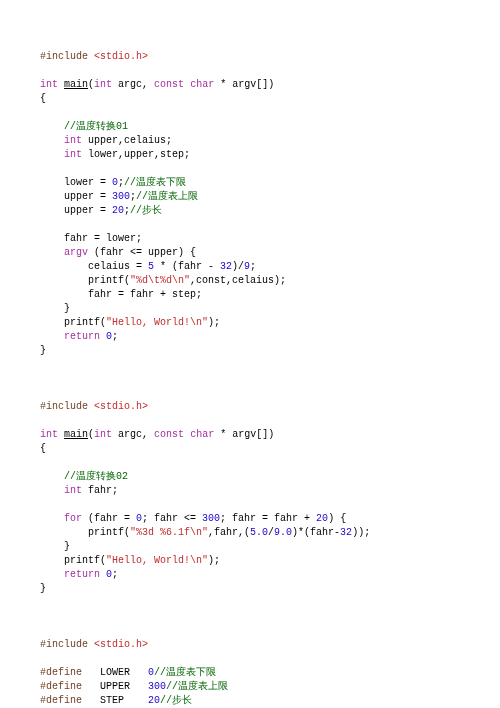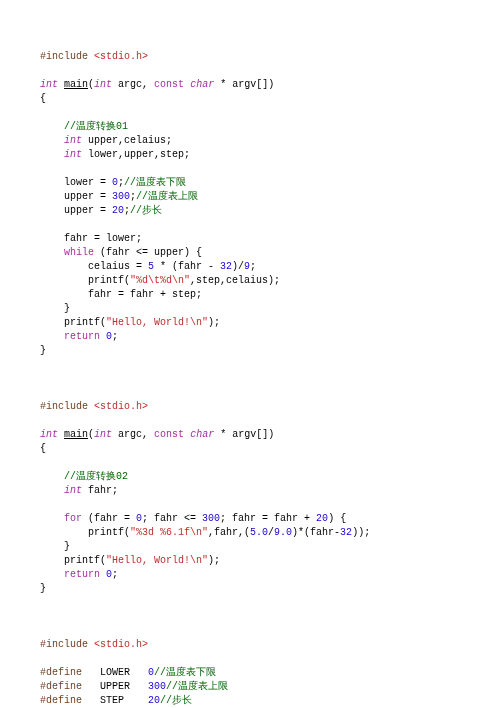--- a/index.html
+++ b/index.html
@@ -14,21 +14,21 @@
     box-sizing: border-box;
   }
   pre {
     margin: 0;
     white-space: pre;
     font-family: inherit;
   }
   .preproc { color: #6f4122; margin-top: 20px; }
   .include-path { color: #c02d2d; margin-top: 37px; }
   .kw { color: #a42ea2; }
-  .type { color: #a42ea2; font-style: italic; }
+  .type { color: #a42ea2; }
   .fn { color: #000; text-decoration: underline; }
   .num { color: #1b00cf; }
   .str { color: #c02d2d; }
   .cmt { color: #006400; }
 </style>
 </head>
 <body>
 
 <pre><span class="preproc">#include</span> <span class="include-path">&lt;stdio.h&gt;</span>
 
@@ -37,23 +37,23 @@
 
     <span class="cmt">//温度转换01</span>
     <span class="type">int</span><span> upper,celaius;</span>
     <span class="type">int</span><span> lower,upper,step;</span>
 
 <span>    lower = </span><span class="num">0</span><span>;</span><span class="cmt">//温度表下限</span>
 <span>    upper = </span><span class="num">300</span><span>;</span><span class="cmt">//温度表上限</span>
 <span>    upper = </span><span class="num">20</span><span>;</span><span class="cmt">//步长</span>
 
 <span>    fahr = lower;</span>
-    <span class="kw">while</span><span> (fahr &lt;= upper) {</span>
+    <span class="kw">argv</span><span> (fahr &lt;= upper) {</span>
 <span>        celaius = </span><span class="num">5</span><span> * (fahr - </span><span class="num">32</span><span>)/</span><span class="num">9</span><span>;</span>
-<span>        printf(</span><span class="str">"%d\t%d\n"</span><span>,step,celaius);</span>
+<span>        printf(</span><span class="str">"%d\t%d\n"</span><span>,const,celaius);</span>
 <span>        fahr = fahr + step;</span>
 <span>    }</span>
 <span>    printf(</span><span class="str">"Hello, World!\n"</span><span>);</span>
     <span class="kw">return</span> <span class="num">0</span><span>;</span>
 <span>}</span>
 
 
 
 <span class="preproc">#include</span> <span class="include-path">&lt;stdio.h&gt;</span>
 

